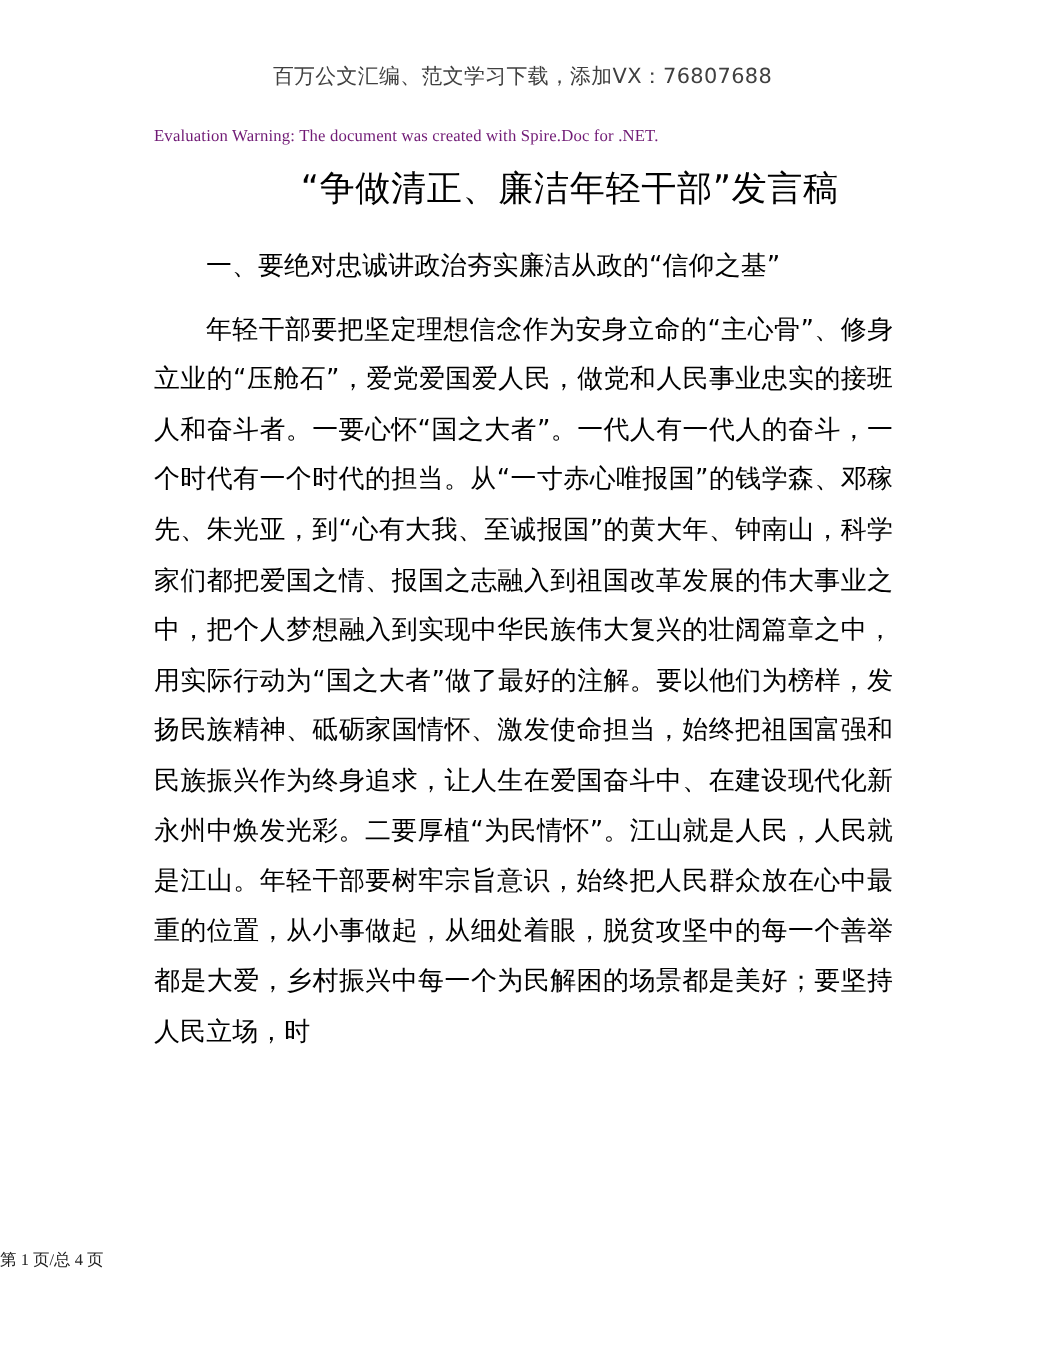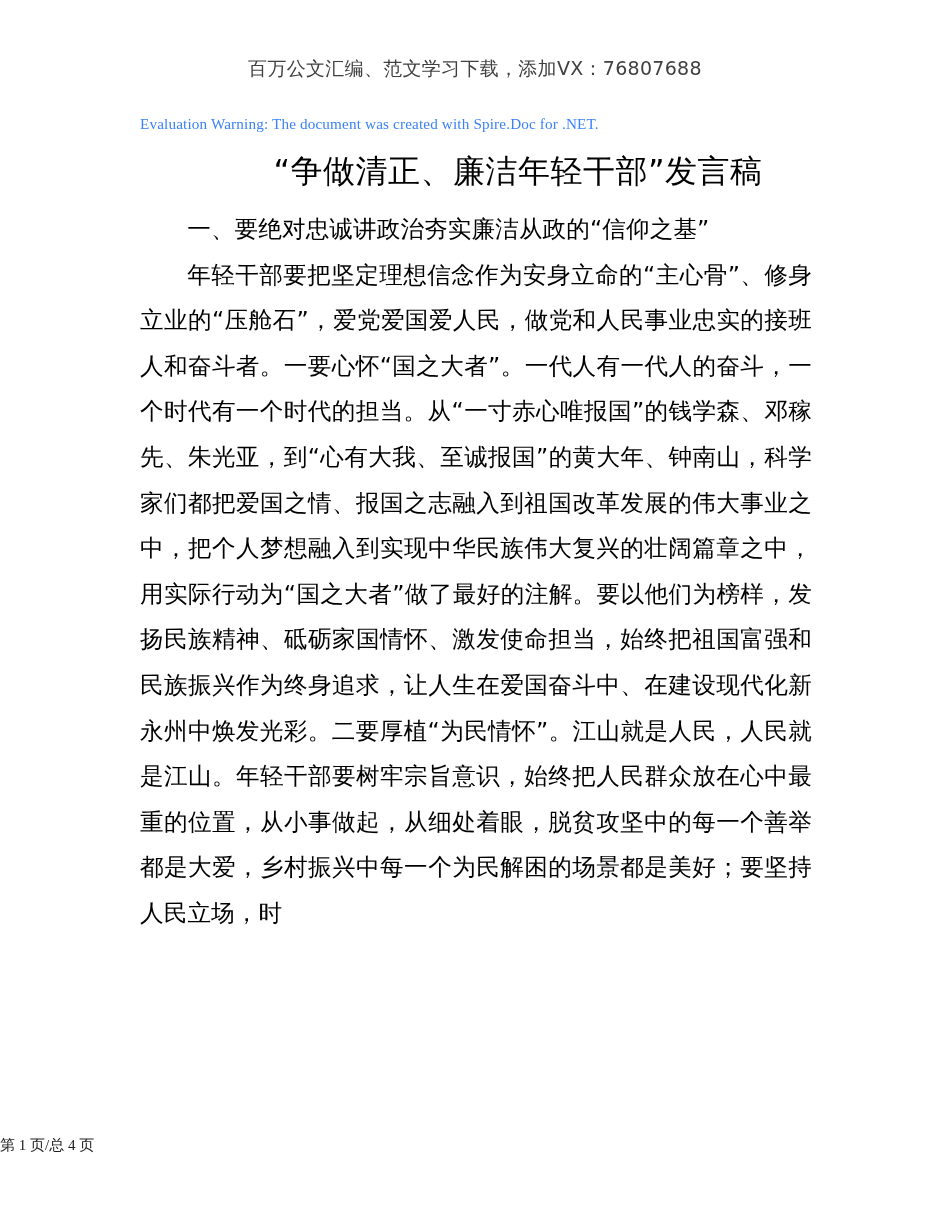--- a/index.html
+++ b/index.html
@@ -1,22 +1,22 @@
 <!DOCTYPE html>
 <html><head>
 <meta charset="utf-8">
 <style>
   html, body { margin: 0; padding: 0; background: #ffffff; }
   body { width: 950px; height: 1230px; position: relative; overflow: hidden; font-family: "DejaVu Sans", "Liberation Sans", sans-serif; color: #000; }
   .header-banner { position: absolute; top: 56px; left: 0; width: 950px; text-align: center; color: #404040; font-size: 19px; letter-spacing: 0.3px; font-family: "DejaVu Sans", sans-serif; }
-  .eval-warning { position: absolute; top: 115px; left: 140px; width: 670px; text-align: left; color: #3b82f6; font-size: 15.2px; font-family: "Liberation Serif", "DejaVu Serif", serif; letter-spacing: 0.15px; white-space: nowrap; }
+  .eval-warning { position: absolute; top: 115px; left: 140px; width: 670px; text-align: left; color: #701a75; font-size: 15.2px; font-family: "Liberation Serif", "DejaVu Serif", serif; letter-spacing: 0.15px; white-space: nowrap; }
   .doc-title { position: absolute; top: 150px; left: 0; width: 950px; text-align: center; font-size: 32px; font-family: "DejaVu Sans", sans-serif; letter-spacing: 0.5px; padding-left: 43px; }
   .body-text { position: absolute; top: 207px; left: 140px; width: 672px; font-size: 23.6px; line-height: 45.6px; font-family: "DejaVu Sans", sans-serif; text-align: justify; letter-spacing: 0.1px; }
   .body-text p { margin: 0; text-indent: 2em; }
-  .body-text p.gap { margin-top: 0; }
+  .body-text p.gap { margin-top: 12px; }
   .footer { position: absolute; top: 1136px; left: 0; width: 950px; text-align: left; font-size: 15px; color: #222; font-family: "Liberation Serif", "DejaVu Serif", serif; }
 </style>
 </head>
 <body>
 
 <div class="header-banner">百万公文汇编、范文学习下载，添加VX：76807688</div>
 
 <div class="eval-warning">Evaluation Warning: The document was created with Spire.Doc for .NET.</div>
 
 <div class="doc-title">“争做清正、廉洁年轻干部”发言稿</div>

